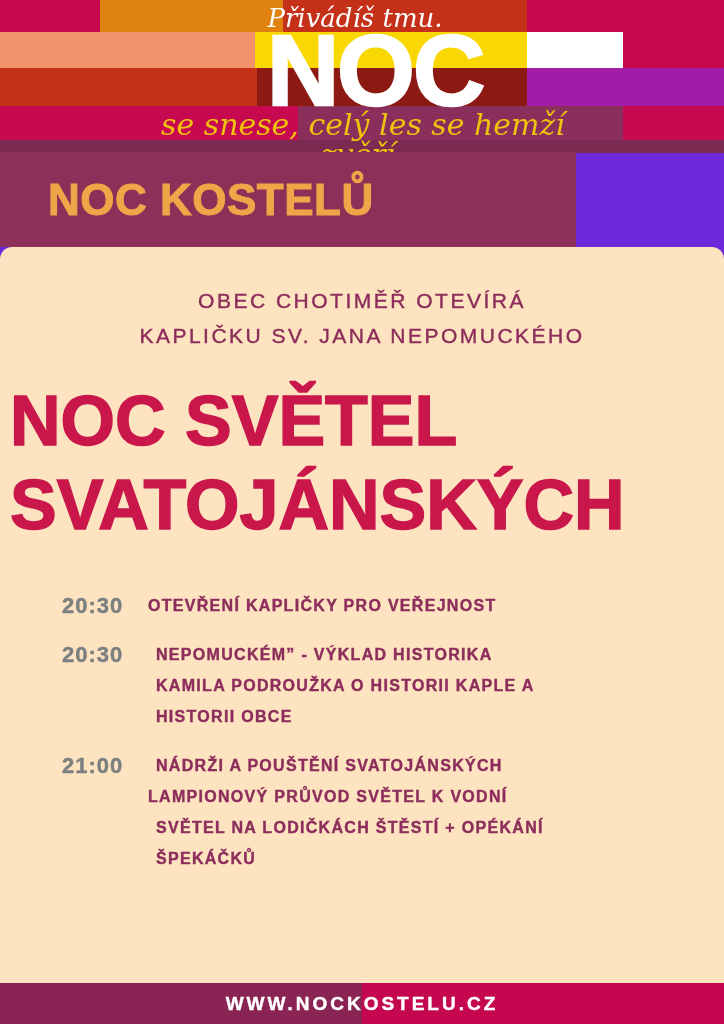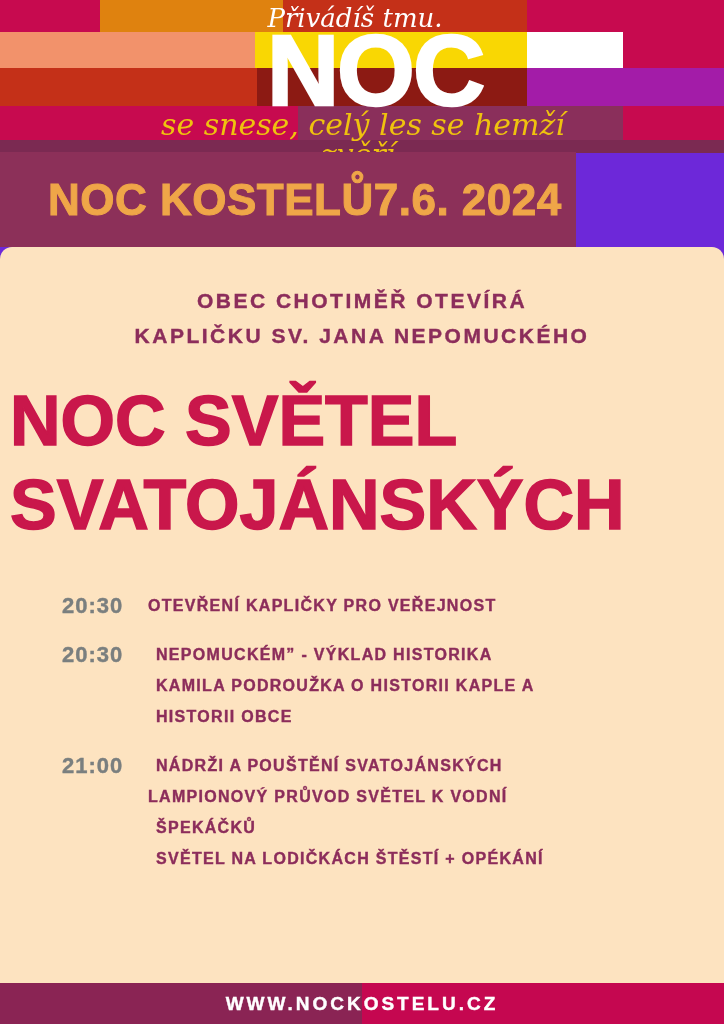--- a/index.html
+++ b/index.html
@@ -49,21 +49,21 @@
     -webkit-text-stroke:1px #EFA648;white-space:nowrap;
   }
 
   
   .panel{
     position:absolute;left:0;top:247px;width:724px;height:736px;
     background:#FDE3C0;border-radius:12px 12px 0 0;
   }
   .subhead{
     margin-top:36px;text-align:center;color:#8C2D5B;
-    font-size:21px;font-weight:bold;letter-spacing:2.5px;line-height:35px;
+    font-size:21px;font-weight:normal;letter-spacing:2.5px;line-height:35px;
     -webkit-text-stroke:0.4px #8C2D5B;
   }
   .big-title{
     margin-top:26px;color:#C9174B;
     font-size:70px;font-weight:900;line-height:84px;letter-spacing:0px;padding-left:10px;
     -webkit-text-stroke:1.5px #C9174B;
   }
   .schedule{
     margin-top:43px;padding-left:62px;padding-right:30px;
   }
@@ -118,21 +118,20 @@
 
     <div class="blk c-darkplum" style="left:0;top:140px;width:724px;height:13px;"></div>
 
     <div class="tagline-top">Přivádíš tmu.</div>
     <div class="noc-logo">NOC</div>
     <div class="tagline-bottom">se snese, celý les se hemží zvěří.</div>
   </div>
 
   <div class="band">
     <span class="band-title">NOC KOSTELŮ</span>
-    <span class="band-date">7.6. 2024</span>
   </div>
 
   <div class="panel">
     <div class="subhead">
       <div>OBEC CHOTIMĚŘ OTEVÍRÁ</div>
       <div>KAPLIČKU SV. JANA NEPOMUCKÉHO</div>
     </div>
 
     <div class="big-title">
       <div>NOC SVĚTEL</div>
@@ -152,22 +151,22 @@
             <div class="evt-line cont">NEPOMUCKÉM” - VÝKLAD HISTORIKA</div>
             <div class="evt-line cont">KAMILA PODROUŽKA O HISTORII KAPLE A</div>
             <div class="evt-line cont">HISTORII OBCE</div>
           </div>
         </div>
         <div class="sched-item">
           <div class="sched-time">21:00</div>
           <div class="sched-text">
             <div class="evt-line cont">NÁDRŽI A POUŠTĚNÍ SVATOJÁNSKÝCH</div>
             <div class="evt-line">LAMPIONOVÝ PRŮVOD SVĚTEL K VODNÍ</div>
+            <div class="evt-line cont">SVĚTEL NA LODIČKÁCH ŠTĚSTÍ + OPÉKÁNÍ</div>
             <div class="evt-line cont">ŠPEKÁČKŮ</div>
-            <div class="evt-line cont">SVĚTEL NA LODIČKÁCH ŠTĚSTÍ + OPÉKÁNÍ</div>
           </div>
         </div>
       </div>
   </div>
 
   <div class="footer">
     <div class="footer-left"></div>
     <div class="footer-right"></div>
     <div class="footer-url">WWW.NOCKOSTELU.CZ</div>
   </div>

